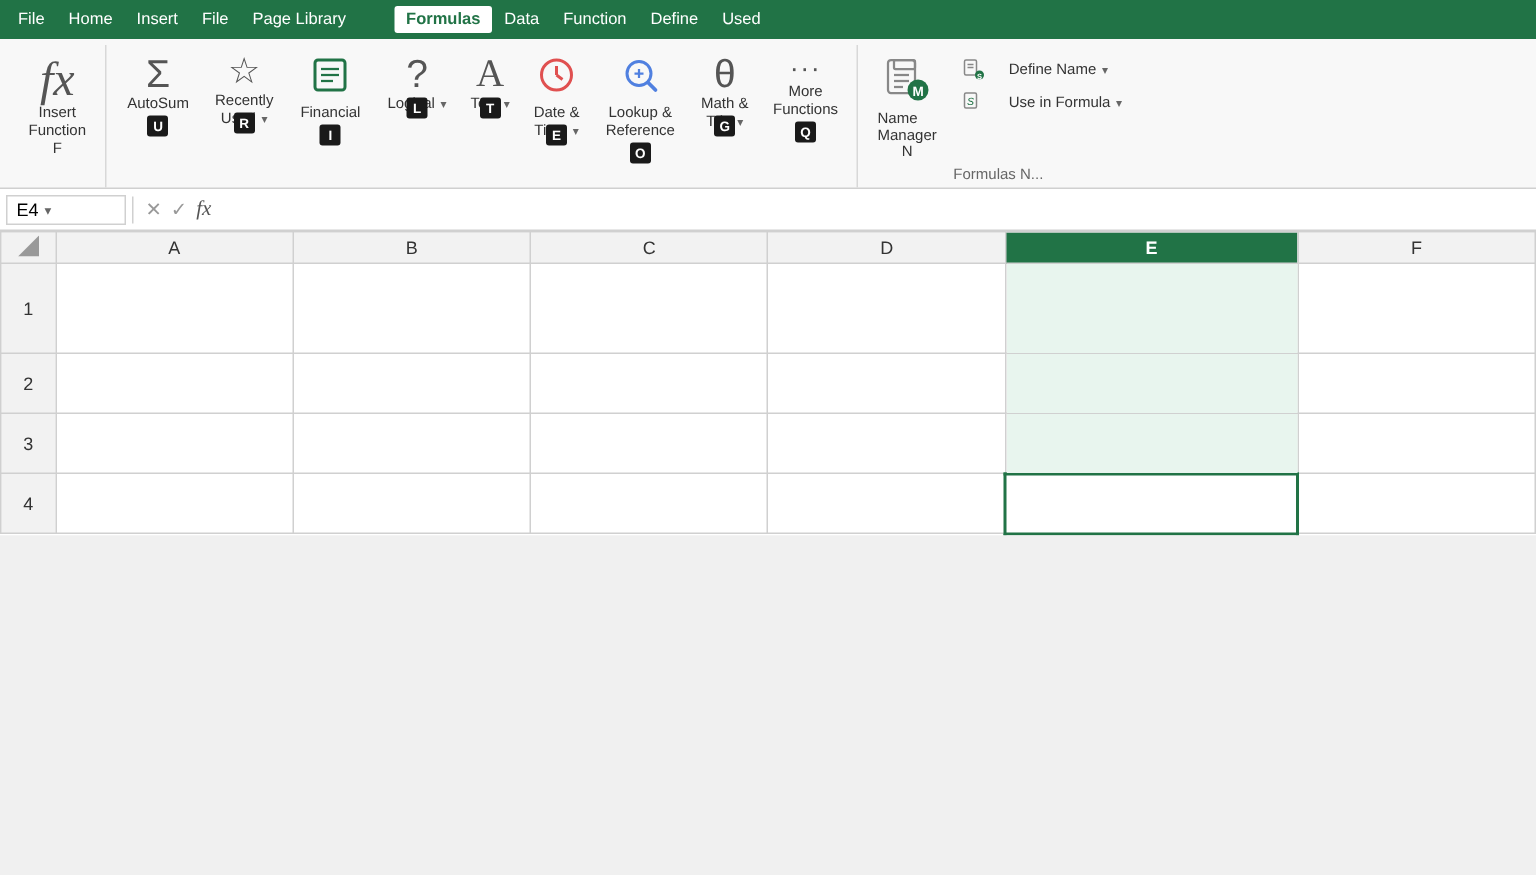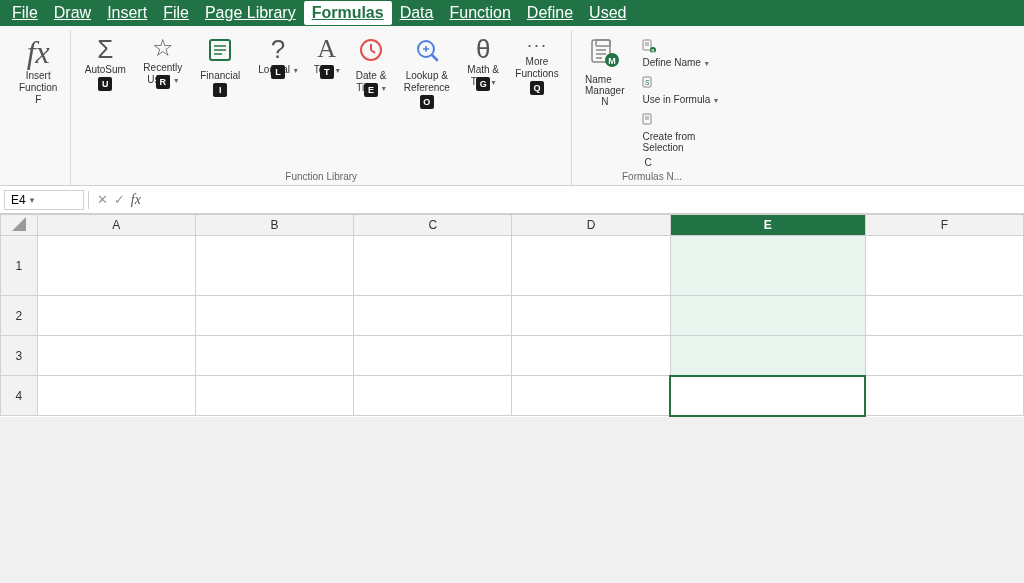--- a/index.html
+++ b/index.html
@@ -9,29 +9,29 @@
     .menu-bar {
       background: #217346;
       display: flex;
       align-items: center;
       height: 26px;
       padding: 0 4px;
     }
     .menu-item {
       color: white;
       padding: 3px 8px;
-      font-size: 16px;
+      font-size: 11px;
       cursor: pointer;
       border-radius: 2px;
-      text-decoration: underline;
     }
     .menu-item.active {
       background: white;
       color: #217346;
       font-weight: 600;
+      margin-left: 24px;
     }
 
     
     .ribbon {
       background: #f8f8f8;
       border-bottom: 1px solid #d0d0d0;
       padding: 4px 6px 0 6px;
       display: flex;
       align-items: stretch;
       min-height: 90px;
@@ -115,29 +115,29 @@
       position: relative;
     }
     .ribbon-btn-large .btn-icon-large {
       font-size: 36px;
       line-height: 1;
       margin-bottom: 2px;
       color: #444;
     }
     .small-ribbon-btn {
       display: flex;
-      gap: 4px;
+      align-items: center;
+      gap: 16px;
       padding: 2px 6px;
       cursor: pointer;
       border-radius: 2px;
       background: transparent;
       border: 1px solid transparent;
       font-size: 10px;
       color: #333;
-      flex-direction: column;
     }
 
     
     .name-manager-btn {
       display: flex;
       flex-direction: column;
       align-items: center;
       padding: 3px 8px;
       cursor: pointer;
       border-radius: 2px;
@@ -268,21 +268,21 @@
       text-align: center;
       padding-bottom: 3px;
       width: 100%;
     }
   </style>
 </head>
 <body>
 
 <div class="menu-bar">
   <div class="menu-item">File</div>
-  <div class="menu-item">Draw</div>
+  <div class="menu-item">Home</div>
   <div class="menu-item">Insert</div>
   <div class="menu-item">File</div>
   <div class="menu-item">Page Library</div>
   <div class="menu-item active">Formulas</div>
   <div class="menu-item">Data</div>
   <div class="menu-item">Function</div>
   <div class="menu-item">Define</div>
   <div class="menu-item">Used</div>
 </div>
 
@@ -369,21 +369,20 @@
         <div class="shortcut-badge">G</div>
       </div>
 
       <div class="ribbon-btn">
         <div class="btn-icon" style="font-size:18px; letter-spacing:1px; color:#555;">···</div>
         <div class="btn-label">More<br>Functions <span class="dropdown-arrow">▾</span></div>
         <div class="shortcut-badge">Q</div>
       </div>
 
     </div>
-    <div class="function-library-label">Function Library</div>
   </div>
 
   <div class="ribbon-group" style="padding-bottom:0; min-width:160px;">
     <div class="ribbon-group-buttons" style="width:100%;">
 
       <div class="name-manager-btn">
         <div class="btn-icon">
           <svg width="34" height="34" viewBox="0 0 34 34">
             <rect x="4" y="4" width="18" height="22" rx="2" fill="none" stroke="#888" stroke-width="1.5"></rect>
             <rect x="8" y="4" width="14" height="6" rx="1" fill="none" stroke="#888" stroke-width="1.5"></rect>
@@ -408,29 +407,20 @@
             <text x="11" y="13.5" text-anchor="middle" fill="white" font-size="5" font-weight="bold">S</text>
           </svg>
           <span>Define Name <span class="dropdown-arrow">▾</span></span>
         </div>
         <div class="small-ribbon-btn">
           <svg width="14" height="14" viewBox="0 0 14 14">
             <rect x="1" y="1" width="8" height="10" rx="1" fill="none" stroke="#888" stroke-width="1"></rect>
             <text x="5" y="9" text-anchor="middle" fill="#217346" font-size="7" font-style="italic">S</text>
           </svg>
           <span>Use in Formula <span class="dropdown-arrow">▾</span></span>
-        </div>
-        <div class="small-ribbon-btn">
-          <svg width="14" height="14" viewBox="0 0 14 14">
-            <rect x="1" y="1" width="8" height="10" rx="1" fill="none" stroke="#888" stroke-width="1"></rect>
-            <line x1="3" y1="4" x2="7" y2="4" stroke="#888" stroke-width="1"></line>
-            <line x1="3" y1="6" x2="7" y2="6" stroke="#888" stroke-width="1"></line>
-          </svg>
-          <span>Create from<br>Selection</span>
-          <div class="shortcut-badge" style="position:relative; margin-left:2px;">C</div>
         </div>
       </div>
     </div>
     <div class="function-library-label">Formulas N...</div>
   </div>
 
 </div>
 
 <div class="formula-bar">
   <div class="cell-ref-box">

